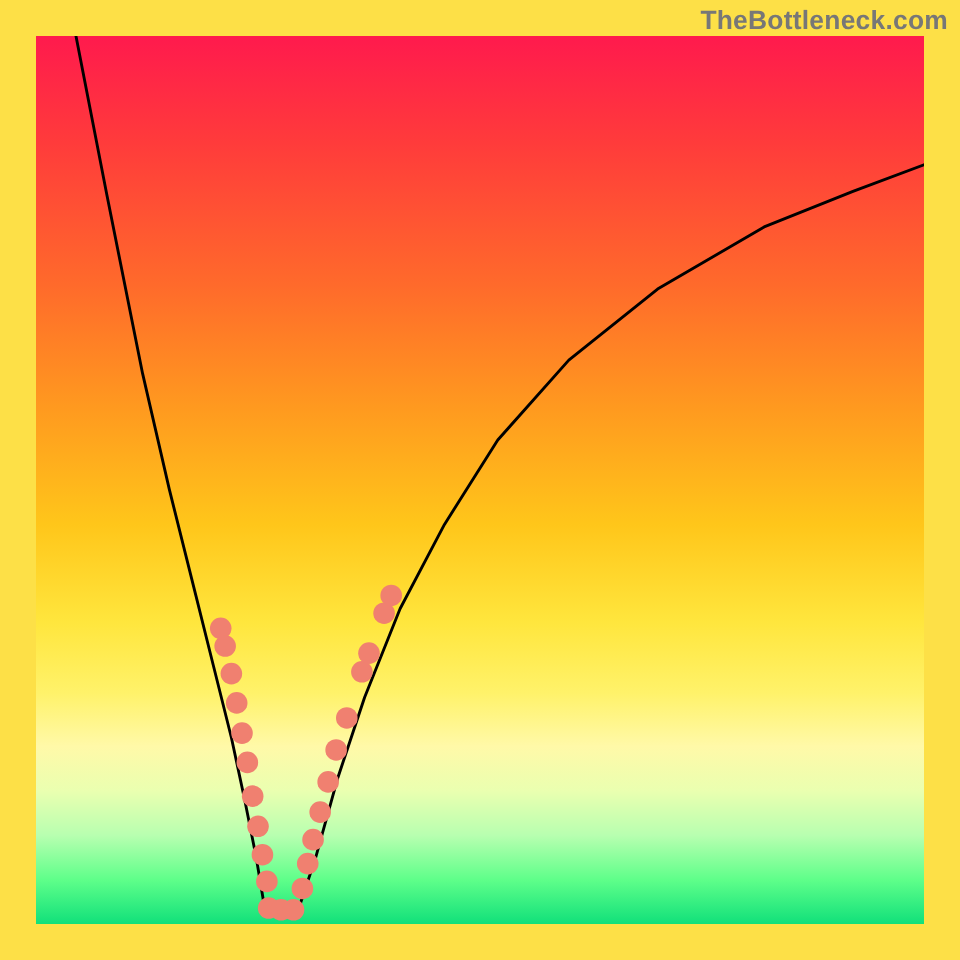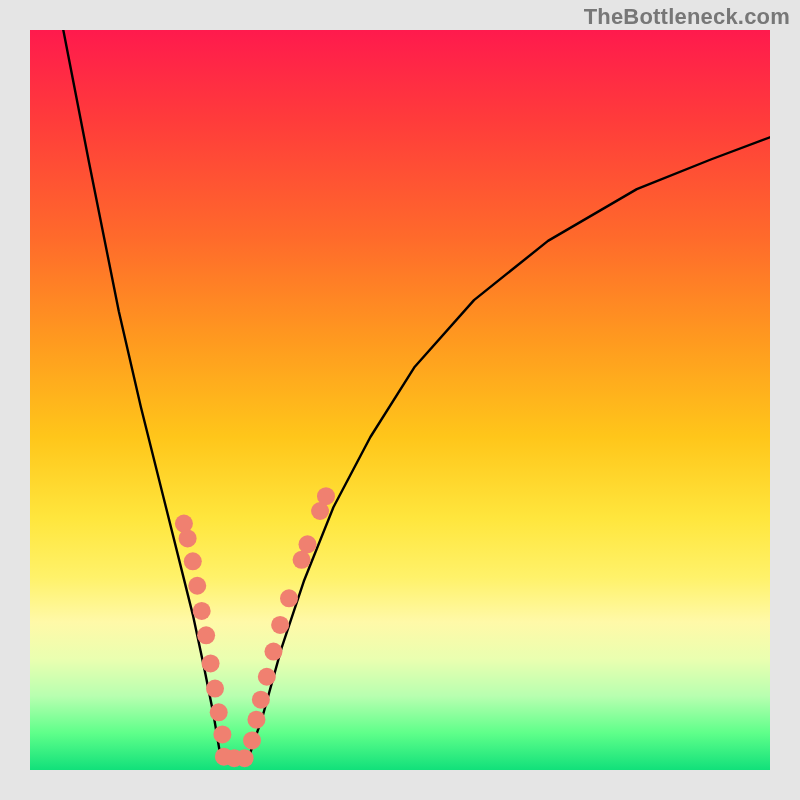--- a/index.html
+++ b/index.html
@@ -8,21 +8,21 @@
     width: 800px;
     height: 800px;
     overflow: hidden;
     background: #000;
     font-family: Arial, Helvetica, sans-serif;
   }
   .frame {
     position: relative;
     width: 800px;
     height: 800px;
-    background: #e5e5e5;
+    background: #fde047;
   }
   .plot-area {
     position: absolute;
     left: 30px;
     top: 30px;
     width: 740px;
     height: 740px;
     background: linear-gradient(
       to bottom,
       #ff1a4d 0%,

